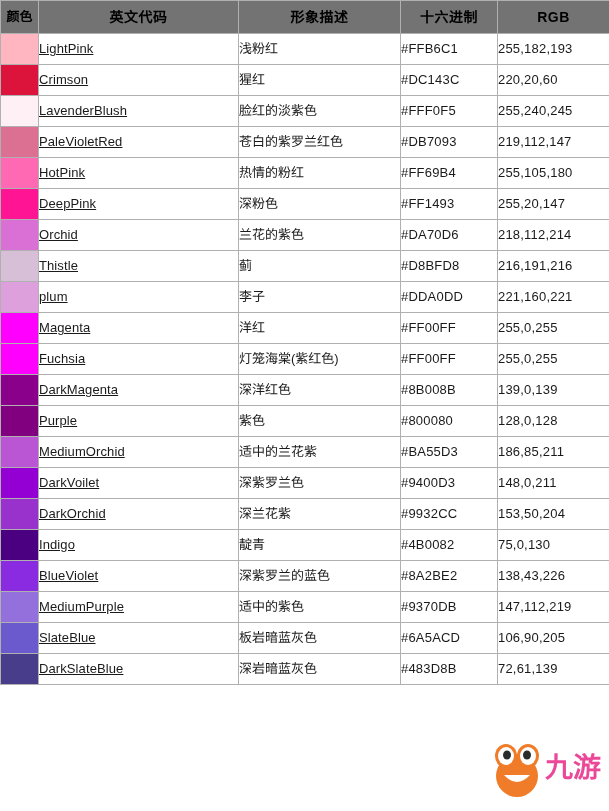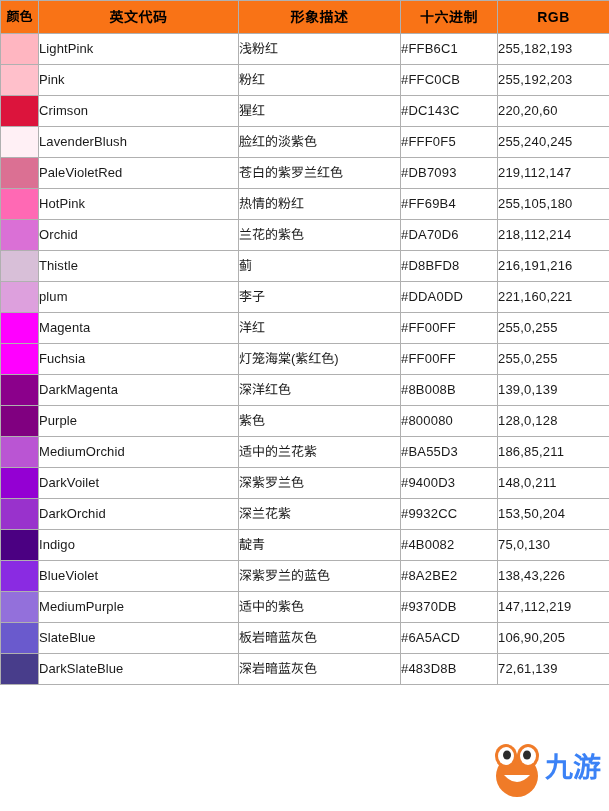--- a/index.html
+++ b/index.html
@@ -34,21 +34,21 @@
     vertical-align: middle;
     font-size: 13px;
     color: #1a1a1a;
     line-height: 1.2;
   }
   table.color-table thead th {
     height: 32px;
     font-weight: bold;
     text-align: center;
     font-size: 14px;
-    background: #f97316;
+    background: #737373;
     color: #000000;
     letter-spacing: 0.5px;
   }
   table.color-table thead th.th-swatch {
     font-size: 13px;
     letter-spacing: 0;
   }
   table.color-table tbody tr {
     height: 31px;
   }
@@ -57,20 +57,21 @@
   }
   .swatch-fill {
     display: block;
     width: 100%;
     height: 30px;
   }
   td.cell-name {
     padding-left: 6px;
     font-size: 13.5px;
     letter-spacing: 0.1px;
+    text-decoration: underline;
   }
   td.cell-desc {
     padding-left: 5px;
     font-size: 12.5px;
   }
   td.cell-hex {
     padding-left: 4px;
     font-size: 13px;
     letter-spacing: 0.2px;
   }
@@ -106,21 +107,21 @@
     top: 0px;
     width: 54px;
     height: 56px;
   }
   .watermark-text {
     position: absolute;
     left: 55px;
     top: 9px;
     font-size: 28px;
     font-weight: bold;
-    color: #3b82f6;
+    color: #ec4899;
     font-family: "DejaVu Sans", "Liberation Sans", sans-serif;
     letter-spacing: 0px;
     line-height: 34px;
     white-space: nowrap;
   }
 </style>
 </head>
 <body>
 
 <table class="color-table">
@@ -145,29 +146,20 @@
         <td class="cell-swatch">
           <span class="swatch-fill" style="background-color: rgb(255, 182, 193);"></span>
         </td>
         <td class="cell-name">LightPink</td>
         <td class="cell-desc">浅粉红</td>
         <td class="cell-hex">#FFB6C1</td>
         <td class="cell-rgb">255,182,193</td>
       </tr>
       <tr>
         <td class="cell-swatch">
-          <span class="swatch-fill" style="background-color: rgb(255, 192, 203);"></span>
-        </td>
-        <td class="cell-name">Pink</td>
-        <td class="cell-desc">粉红</td>
-        <td class="cell-hex">#FFC0CB</td>
-        <td class="cell-rgb">255,192,203</td>
-      </tr>
-      <tr>
-        <td class="cell-swatch">
           <span class="swatch-fill" style="background-color: rgb(220, 20, 60);"></span>
         </td>
         <td class="cell-name">Crimson</td>
         <td class="cell-desc">猩红</td>
         <td class="cell-hex">#DC143C</td>
         <td class="cell-rgb">220,20,60</td>
       </tr>
       <tr>
         <td class="cell-swatch">
           <span class="swatch-fill" style="background-color: rgb(255, 240, 245);"></span>
@@ -187,20 +179,29 @@
         <td class="cell-rgb">219,112,147</td>
       </tr>
       <tr>
         <td class="cell-swatch">
           <span class="swatch-fill" style="background-color: rgb(255, 105, 180);"></span>
         </td>
         <td class="cell-name">HotPink</td>
         <td class="cell-desc">热情的粉红</td>
         <td class="cell-hex">#FF69B4</td>
         <td class="cell-rgb">255,105,180</td>
+      </tr>
+      <tr>
+        <td class="cell-swatch">
+          <span class="swatch-fill" style="background-color: rgb(255, 20, 147);"></span>
+        </td>
+        <td class="cell-name">DeepPink</td>
+        <td class="cell-desc">深粉色</td>
+        <td class="cell-hex">#FF1493</td>
+        <td class="cell-rgb">255,20,147</td>
       </tr>
       <tr>
         <td class="cell-swatch">
           <span class="swatch-fill" style="background-color: rgb(218, 112, 214);"></span>
         </td>
         <td class="cell-name">Orchid</td>
         <td class="cell-desc">兰花的紫色</td>
         <td class="cell-hex">#DA70D6</td>
         <td class="cell-rgb">218,112,214</td>
       </tr>

